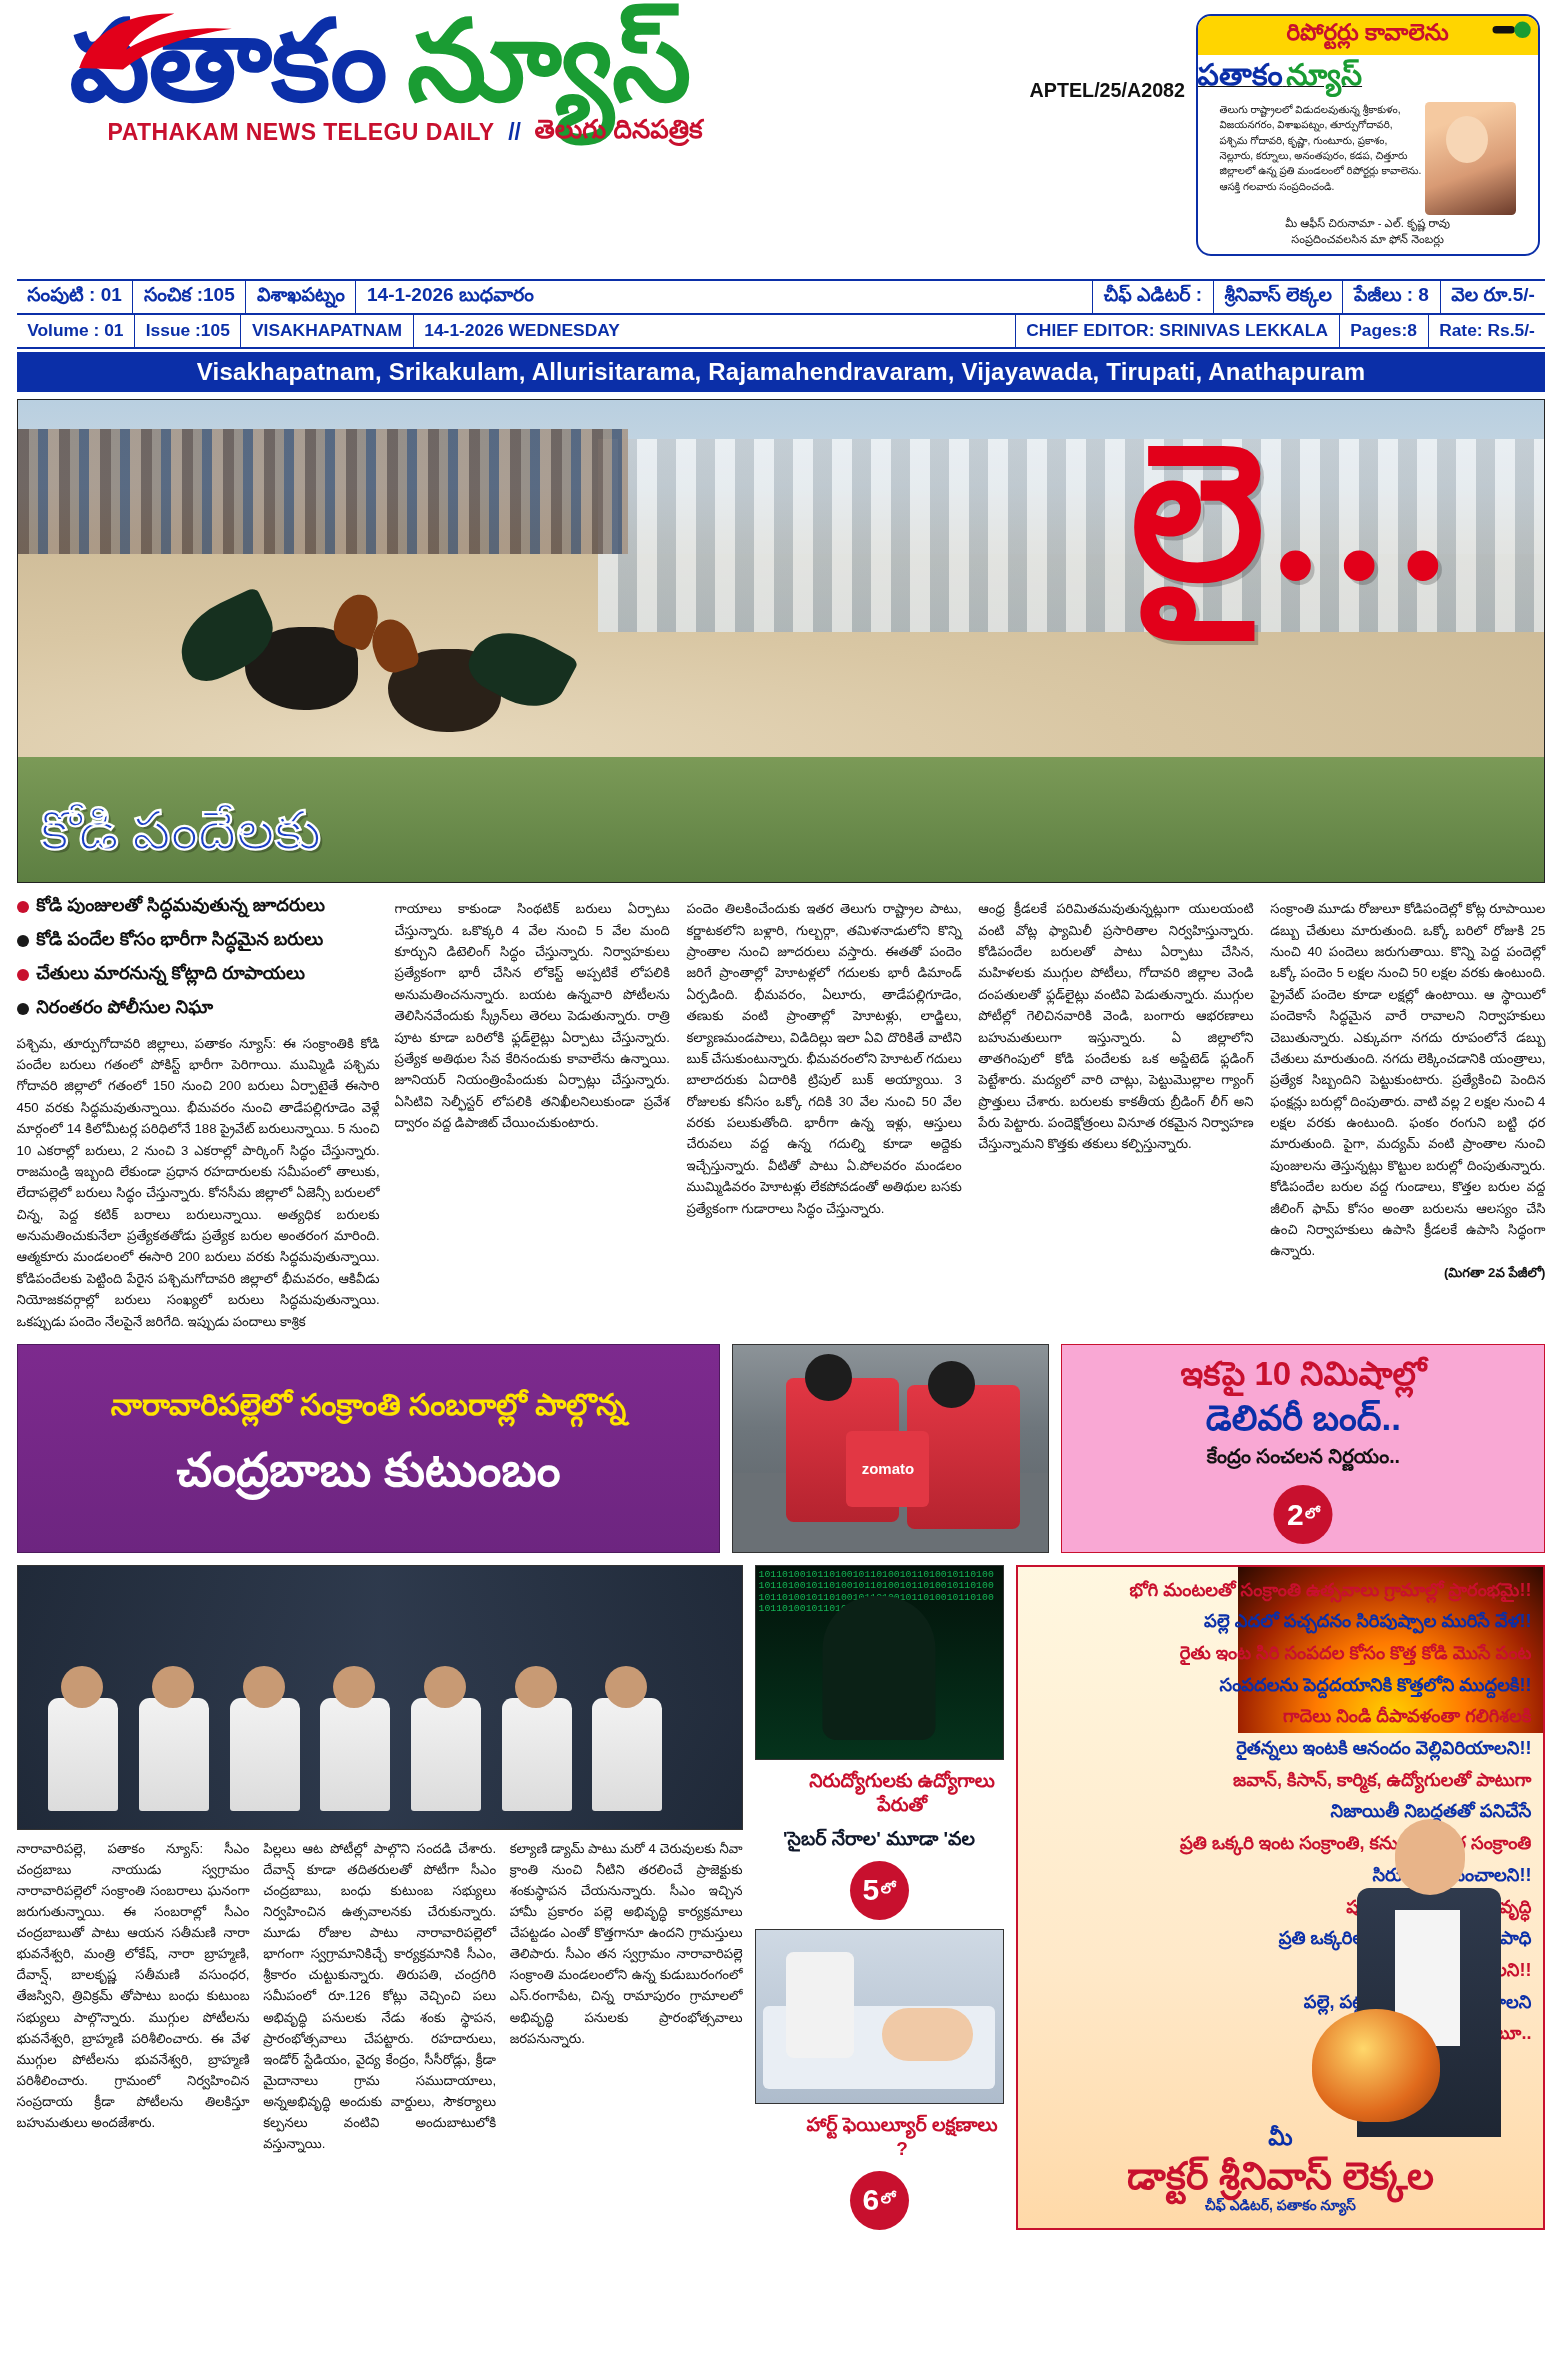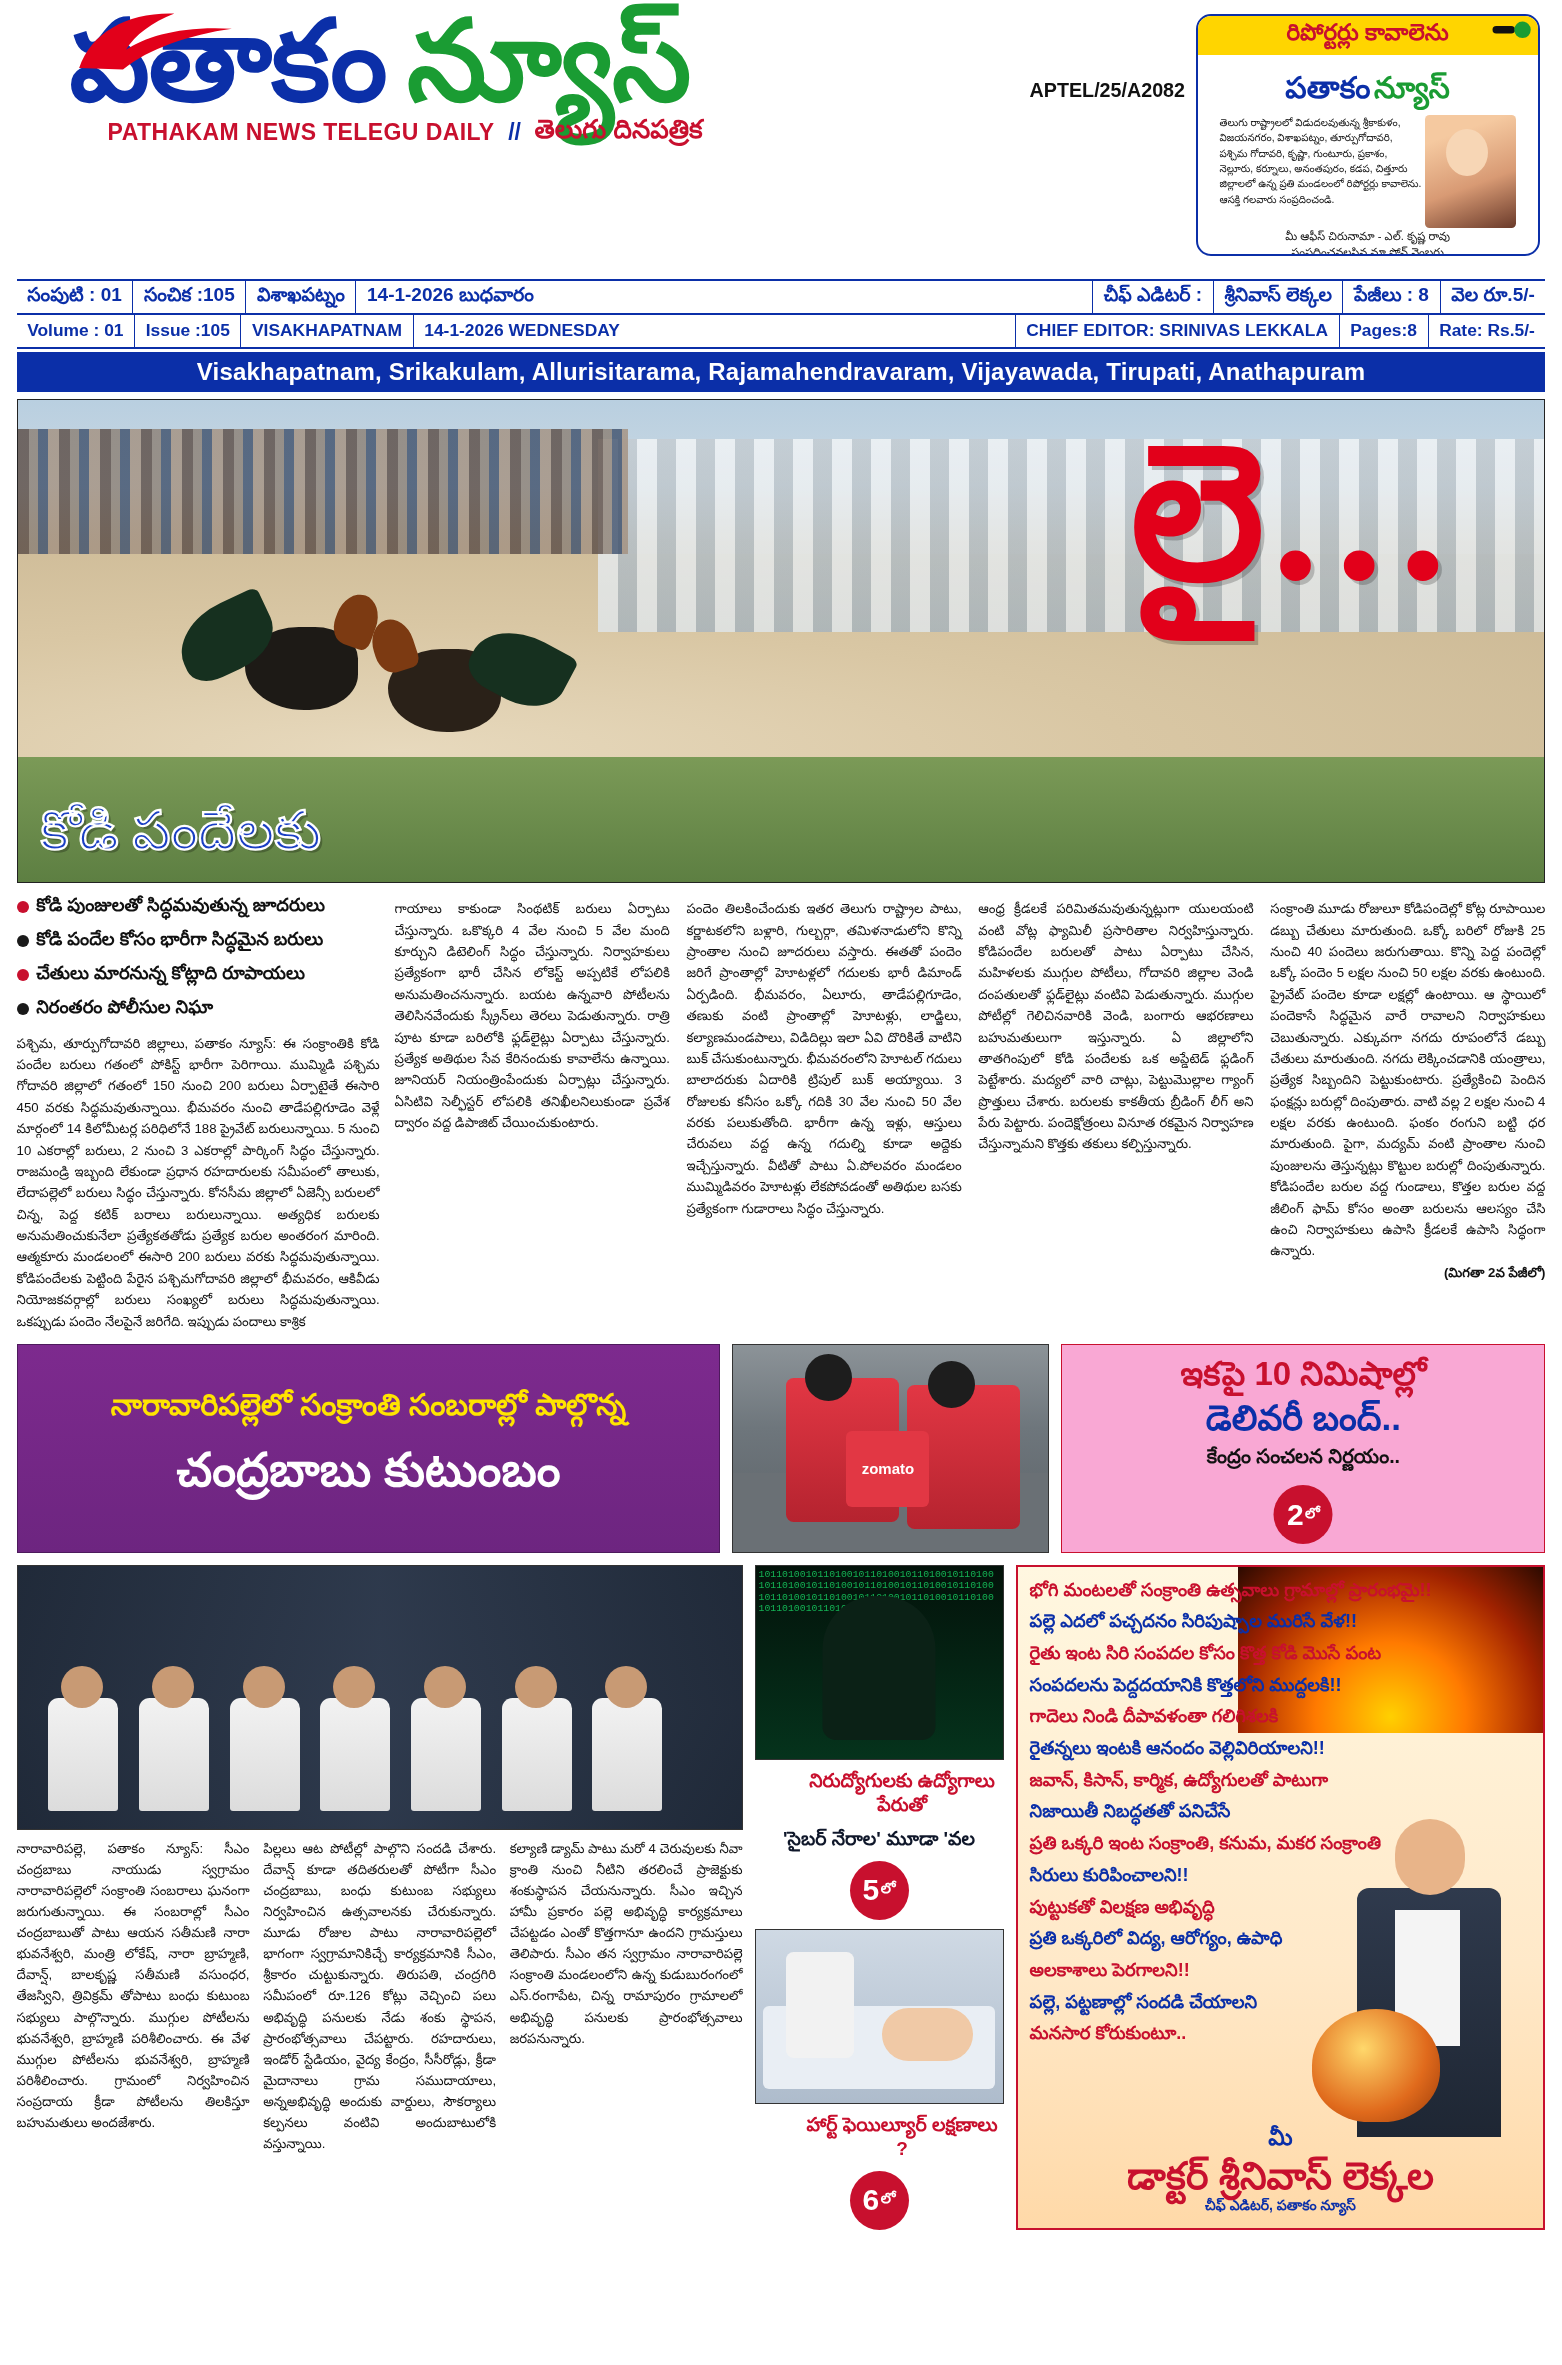--- a/index.html
+++ b/index.html
@@ -34,21 +34,21 @@
   .slash { color:#0b2fa8; font-weight:bold; font-size:23px; }
   .logo-sub .tel { font-size:26px; font-weight:bold; color:#c8102e; }
 
   
   .promo {
     width:344px; border:2.3px solid #0b2fa8; border-radius:15px; overflow:hidden;
     background:#fff; position:relative; height:242px;
   }
   .promo-top { background:#ffd500; text-align:center; padding:3px 0 4.5px; }
   .promo-top-text { font-size:23px; font-weight:bold; color:#c8102e; }
-  .promo-logo { text-align:center; margin-top:16px; }
+  .promo-logo { margin-top:3px;text-decoration:underline; }
   .promo-logo span.b { font-family:"Liberation Serif",serif; font-size:30px; font-weight:bold; color:#0b2fa8; }
   .promo-logo span.g { font-family:"Liberation Serif",serif; font-size:30px; font-weight:bold; color:#1a9c33; }
   .promo-body { display:flex; padding:3px 22px 0; }
   .promo-text { font-size:10.2px; line-height:1.5; color:#111; flex:1; }
   .promo-person {
     width:91px; height:113px; border-radius:4.5px;
     background:linear-gradient(160deg,#f5c9a0 20%,#d89a74 60%,#6a3a2a 100%);
     position:relative; margin-left:3px; align-self:flex-end;
   }
   .promo-person:after{
@@ -184,21 +184,21 @@
   .circle-badge {
     width:59px; height:59px; border-radius:50%; background:#c8102e; color:#fff;
     font-size:30px; font-weight:bold; display:flex; align-items:center; justify-content:center;
   }
   .circle-badge small { font-size:14.4px; margin-left:1.5px; }
 
   .bot-right { flex:1; border:2.3px solid #c8102e; position:relative; overflow:hidden;
      background:linear-gradient(#fff7e0,#ffe9c9 60%,#ffd9a8); }
   .fire-strip { position:absolute; right:0; top:0; width:58%; height:166px;
      background:radial-gradient(ellipse at 50% 90%, #ffd000 0%, #ff7a00 35%, #a02200 70%, #2b0a00 100%); }
-  .greet-text { position:relative; padding:10.6px 12px 0; }
+  .greet-text { position:relative; padding:10.6px 12px 0;text-align:right; }
   .greet-text p { margin:0 0 7.6px; font-size:18px; font-weight:bold; color:#0b2fa8; line-height:1.34; }
   .greet-text p.red { color:#c8102e; }
   .greet-person { position:absolute; right:4.5px; bottom:91px; width:227px; height:363px; }
   .gp-body { position:absolute; left:45px; bottom:0; width:144px; height:249px;
      background:linear-gradient(#2f3a4d,#1e2633); border-radius:12px 12px 0 0; }
   .gp-shirt { position:absolute; left:83px; bottom:91px; width:65px; height:136px; background:#f4f4f4; }
   .gp-head { position:absolute; left:83px; bottom:242px; width:70px; height:76px; border-radius:35px; background:#e8b489; }
   .gp-pot { position:absolute; left:0; bottom:15px; width:128px; height:113px; border-radius:50% 50% 45% 45%;
      background:radial-gradient(circle at 40% 35%, #ffd86b, #e06a1c 60%, #9a3a08); }
   .signature { position:absolute; left:0; right:0; bottom:10.6px; text-align:center; }

